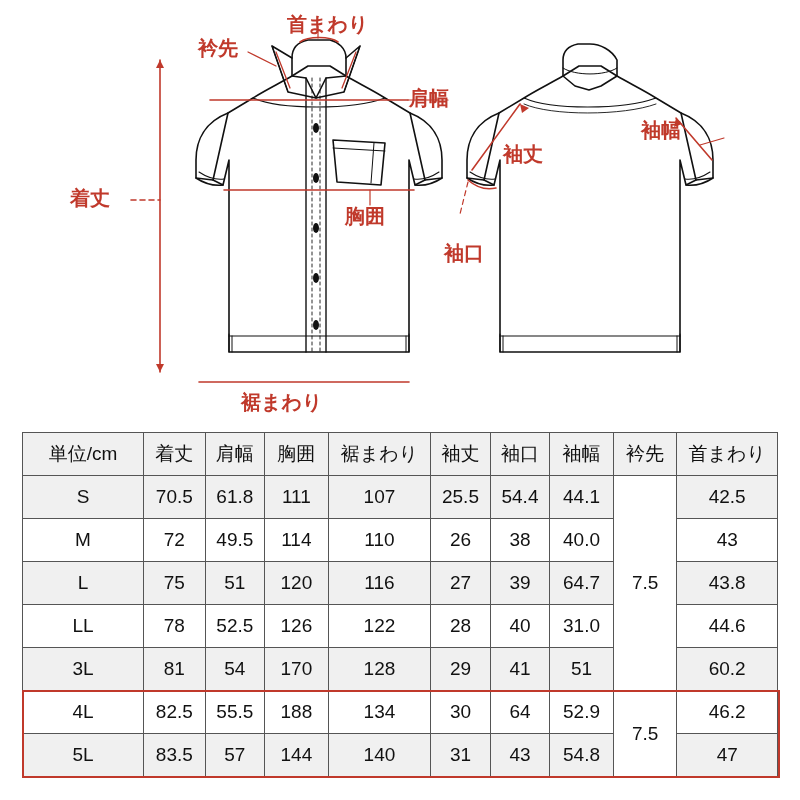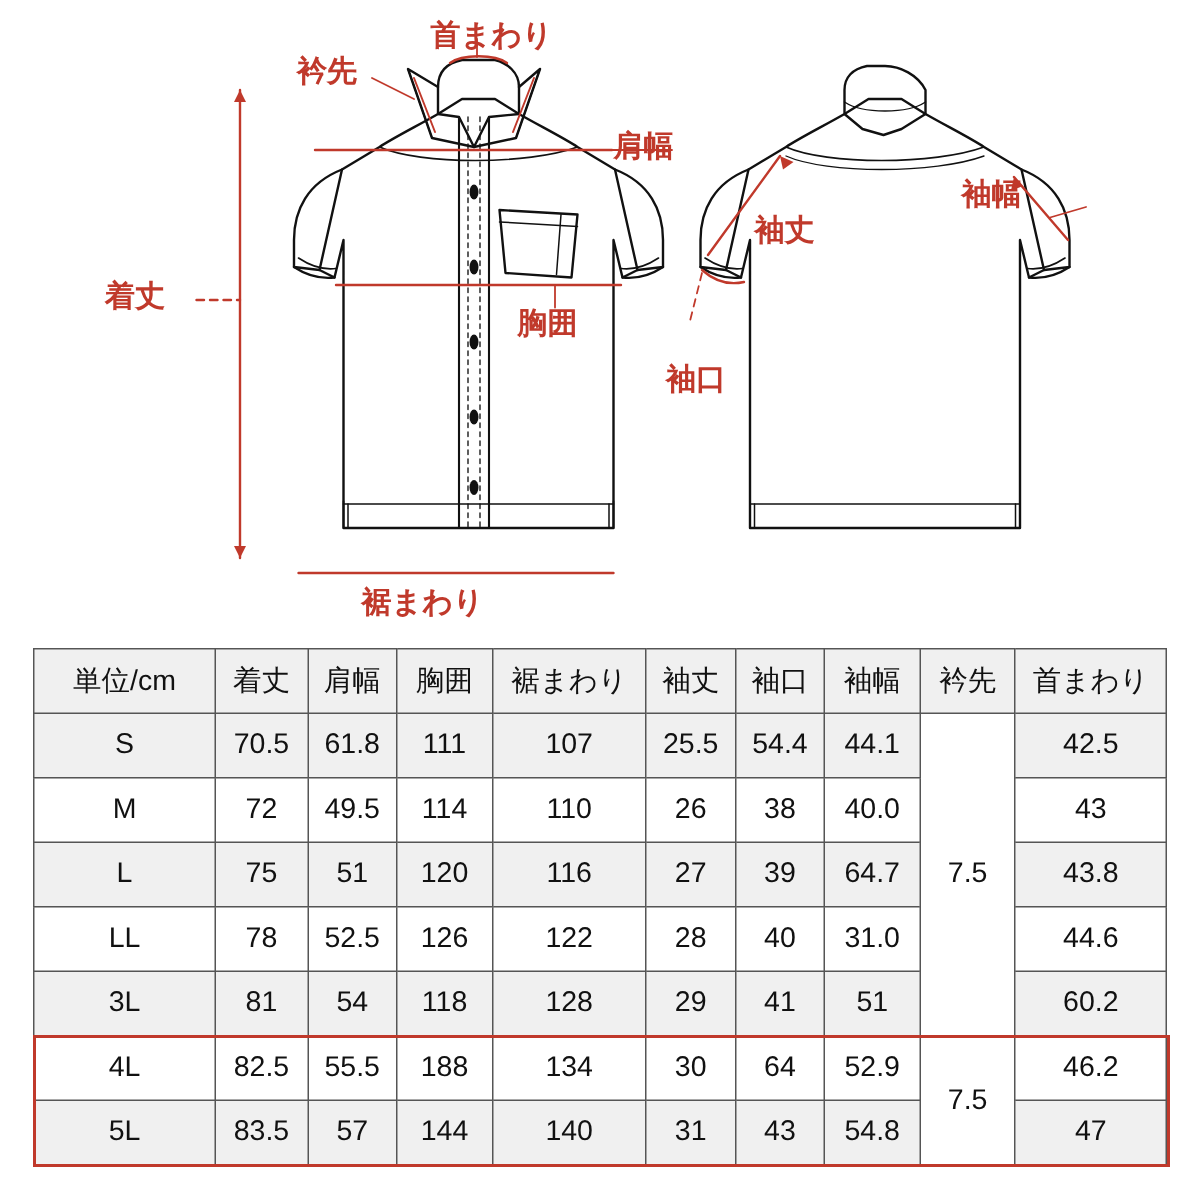--- a/index.html
+++ b/index.html
@@ -295,21 +295,21 @@
           <td>122</td>
           <td>28</td>
           <td>40</td>
           <td>31.0</td>
           <td>44.6</td>
         </tr>
         <tr class="alt">
           <td class="label-col">3L</td>
           <td>81</td>
           <td>54</td>
-          <td>118</td>
+          <td>170</td>
           <td>128</td>
           <td>29</td>
           <td>41</td>
           <td>51</td>
           <td>60.2</td>
         </tr>
         <tr>
           <td class="label-col">4L</td>
           <td>82.5</td>
           <td>55.5</td>

